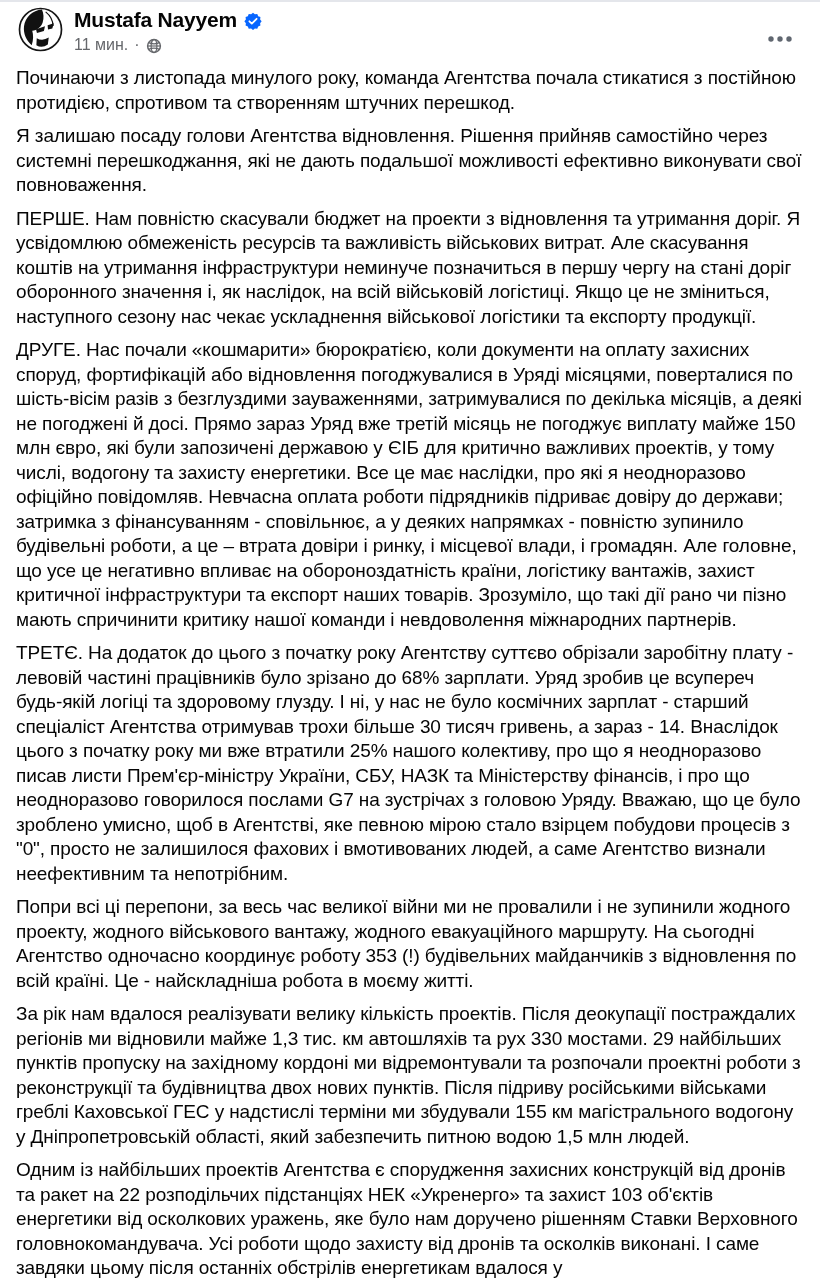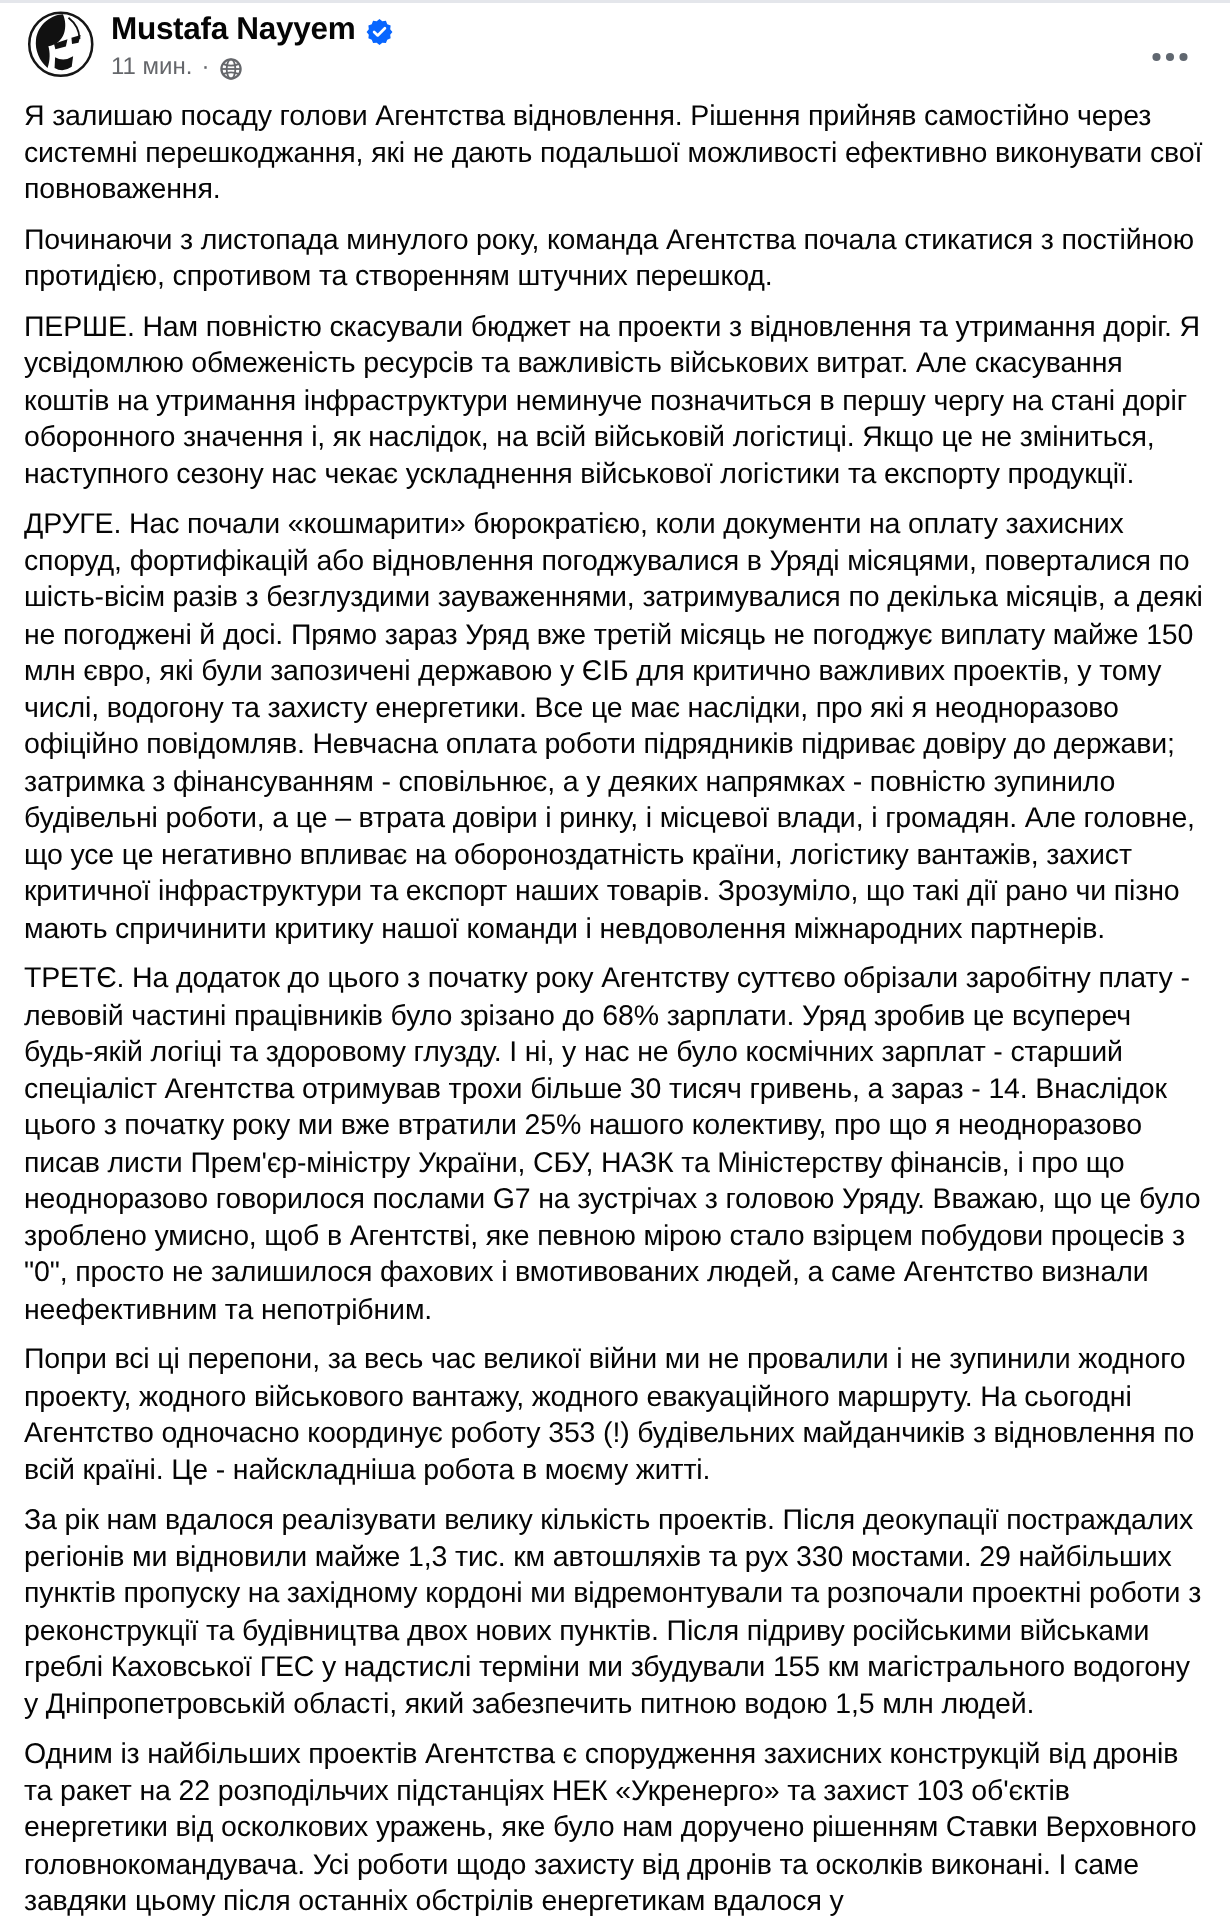--- a/index.html
+++ b/index.html
@@ -107,22 +107,22 @@
       <svg viewBox="0 0 24 6" width="24" height="6">
         <circle cx="3" cy="3" r="2.7" fill="currentColor"></circle>
         <circle cx="12" cy="3" r="2.7" fill="currentColor"></circle>
         <circle cx="21" cy="3" r="2.7" fill="currentColor"></circle>
       </svg>
     </div>
 
   </div>
 
   <div class="post-body">
+    <p>Починаючи з листопада минулого року, команда Агентства почала стикатися з постійною протидією, спротивом та створенням штучних перешкод.</p>
     <p>Я залишаю посаду голови Агентства відновлення. Рішення прийняв самостійно через системні перешкоджання, які не дають подальшої можливості ефективно виконувати свої повноваження.</p>
-    <p>Починаючи з листопада минулого року, команда Агентства почала стикатися з постійною протидією, спротивом та створенням штучних перешкод.</p>
     <p>ПЕРШЕ. Нам повністю скасували бюджет на проекти з відновлення та утримання доріг. Я усвідомлюю обмеженість ресурсів та важливість військових витрат. Але скасування коштів на утримання інфраструктури неминуче позначиться в першу чергу на стані доріг оборонного значення і, як наслідок, на всій військовій логістиці. Якщо це не зміниться, наступного сезону нас чекає ускладнення військової логістики та експорту продукції.</p>
     <p>ДРУГЕ. Нас почали «кошмарити» бюрократією, коли документи на оплату захисних споруд, фортифікацій або відновлення погоджувалися в Уряді місяцями, поверталися по шість-вісім разів з безглуздими зауваженнями, затримувалися по декілька місяців, а деякі не погоджені й досі. Прямо зараз Уряд вже третій місяць не погоджує виплату майже 150 млн євро, які були запозичені державою у ЄІБ для критично важливих проектів, у тому числі, водогону та захисту енергетики. Все це має наслідки, про які я неодноразово офіційно повідомляв. Невчасна оплата роботи підрядників підриває довіру до держави; затримка з фінансуванням - сповільнює, а у деяких напрямках - повністю зупинило будівельні роботи, а це – втрата довіри і ринку, і місцевої влади, і громадян. Але головне, що усе це негативно впливає на обороноздатність країни, логістику вантажів, захист критичної інфраструктури та експорт наших товарів. Зрозуміло, що такі дії рано чи пізно мають спричинити критику нашої команди і невдоволення міжнародних партнерів.</p>
     <p>ТРЕТЄ. На додаток до цього з початку року Агентству суттєво обрізали заробітну плату - левовій частині працівників було зрізано до 68% зарплати. Уряд зробив це всупереч будь-якій логіці та здоровому глузду. І ні, у нас не було космічних зарплат - старший спеціаліст Агентства отримував трохи більше 30 тисяч гривень, а зараз - 14. Внаслідок цього з початку року ми вже втратили 25% нашого колективу, про що я неодноразово писав листи Прем'єр-міністру України, СБУ, НАЗК та Міністерству фінансів, і про що неодноразово говорилося послами G7 на зустрічах з головою Уряду. Вважаю, що це було зроблено умисно, щоб в Агентстві, яке певною мірою стало взірцем побудови процесів з "0", просто не залишилося фахових і вмотивованих людей, а саме Агентство визнали неефективним та непотрібним.</p>
     <p>Попри всі ці перепони, за весь час великої війни ми не провалили і не зупинили жодного проекту, жодного військового вантажу, жодного евакуаційного маршруту. На сьогодні Агентство одночасно координує роботу 353 (!) будівельних майданчиків з відновлення по всій країні. Це - найскладніша робота в моєму житті.</p>
     <p>За рік нам вдалося реалізувати велику кількість проектів. Після деокупації постраждалих регіонів ми відновили майже 1,3 тис. км автошляхів та рух 330 мостами. 29 найбільших пунктів пропуску на західному кордоні ми відремонтували та розпочали проектні роботи з реконструкції та будівництва двох нових пунктів. Після підриву російськими військами греблі Каховської ГЕС у надстислі терміни ми збудували 155 км магістрального водогону у Дніпропетровській області, який забезпечить питною водою 1,5 млн людей.</p>
     <p>Одним із найбільших проектів Агентства є спорудження захисних конструкцій від дронів та ракет на 22 розподільчих підстанціях НЕК «Укренерго» та захист 103 об'єктів енергетики від осколкових уражень, яке було нам доручено рішенням Ставки Верховного головнокомандувача. Усі роботи щодо захисту від дронів та осколків виконані. І саме завдяки цьому після останніх обстрілів енергетикам вдалося у</p>
   </div>
 
 </div>
 

